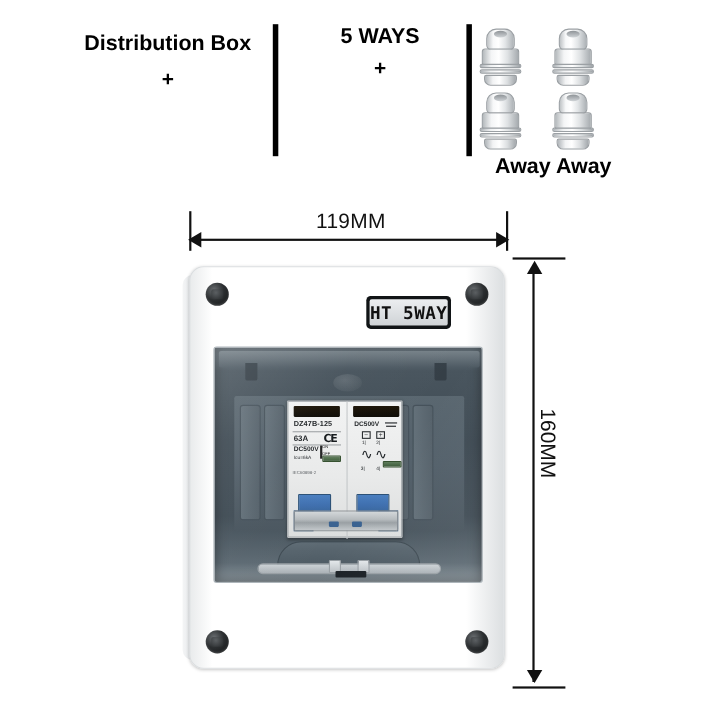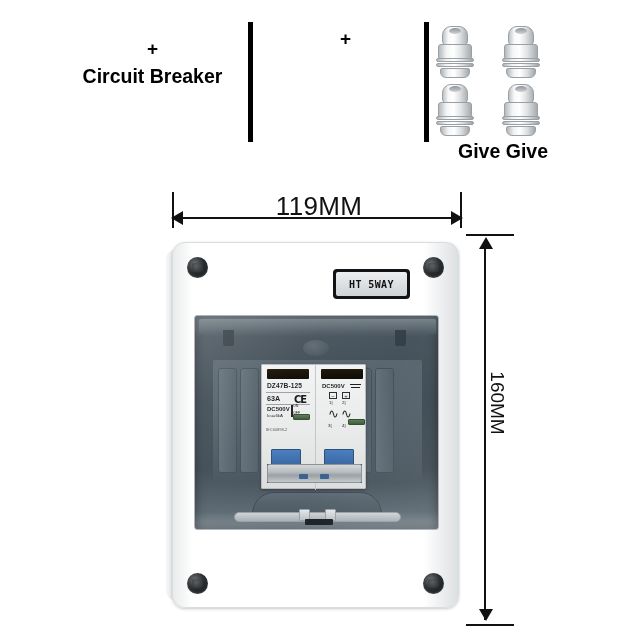--- a/index.html
+++ b/index.html
@@ -79,21 +79,21 @@
     border-top:7px solid transparent;border-bottom:7px solid transparent;
     border-right:12px solid #111;
   }
   #dim-h .arrow-r{
     position:absolute;left:283px;top:19px;width:0;height:0;
     border-top:7px solid transparent;border-bottom:7px solid transparent;
     border-left:12px solid #111;
   }
   #dim-h-label{
     position:absolute;left:0;top:-1px;width:302px;text-align:center;
-    font-size:26px;color:#111;letter-spacing:.3px;
+    font-size:19px;color:#111;letter-spacing:.3px;
   }
 
   #dim-v{position:absolute;left:462px;top:232px;width:60px;height:396px;}
   #dim-v .ext{position:absolute;height:2px;width:48px;background:#111;left:4px;}
   #dim-v .ext-t{top:2px;}
   #dim-v .ext-b{top:392px;}
   #dim-v .line{position:absolute;left:22px;top:10px;width:2px;height:378px;background:#111;}
   #dim-v .arrow-t{
     position:absolute;left:17px;top:5px;width:0;height:0;
     border-left:7px solid transparent;border-right:7px solid transparent;
@@ -145,21 +145,21 @@
     background:#111416;border-radius:4px;padding:3px;box-sizing:border-box;
   }
   #nameplate-inner{
     width:100%;height:100%;
     background:linear-gradient(to bottom,#eceef0,#cfd3d6);
     border-radius:2px;
     display:flex;align-items:center;justify-content:center;
   }
   #nameplate-text{
     font-family:"DejaVu Sans Mono", monospace;
-    font-size:10px;font-weight:bold;color:#111;letter-spacing:.4px;
+    font-size:16px;font-weight:bold;color:#111;letter-spacing:.4px;
   }
 
   
   #window{
     position:absolute;left:21px;top:72px;width:245px;height:215px;
     border-radius:3px;
     background:linear-gradient(to bottom,#6e7b84 0%,#5e6b74 4%,#49555e 10%,#3f4b54 40%,#414d56 72%,#5d6a73 92%,#8a959c 100%);
     border:1px solid #aeb6bb;
     box-sizing:border-box;
     overflow:hidden;
@@ -321,27 +321,28 @@
     position:absolute;left:110px;top:203px;width:28px;height:6px;
     background:#1c2227;border-radius:1px;
   }
 </style>
 </head>
 <body>
 
 <div id="header">
 
   <div id="hdr-col-1" class="hdr-col">
+    <span class="hdr-line">Distribution Box</span>
     <span class="hdr-plus">+</span>
-    <span class="hdr-line">Circuit Breaker</span>
   </div>
 
   <div id="divider-1" class="divider"></div>
 
   <div id="hdr-col-2" class="hdr-col">
+    <span class="hdr-line">5 WAYS</span>
     <span class="hdr-plus">+</span>
   </div>
 
   <div id="divider-2" class="divider"></div>
 
   <div id="giveaway">
     <div id="gland-1" class="gland">
       <div class="cap"></div>
       <div class="capslot"></div>
       <div class="neck"></div>
@@ -366,21 +367,21 @@
       <div class="base"></div>
     </div>
     <div id="gland-4" class="gland">
       <div class="cap"></div>
       <div class="capslot"></div>
       <div class="neck"></div>
       <div class="ring r1"></div>
       <div class="ring r2"></div>
       <div class="base"></div>
     </div>
-    <div id="giveaway-label">Give Give</div>
+    <div id="giveaway-label">Away Away</div>
   </div>
 </div>
 
 <div id="dim-h">
   <div id="dim-h-label">119MM</div>
   <div class="ext ext-l"></div>
   <div class="ext ext-r"></div>
   <div class="line"></div>
   <div class="arrow-l"></div>
   <div class="arrow-r"></div>

